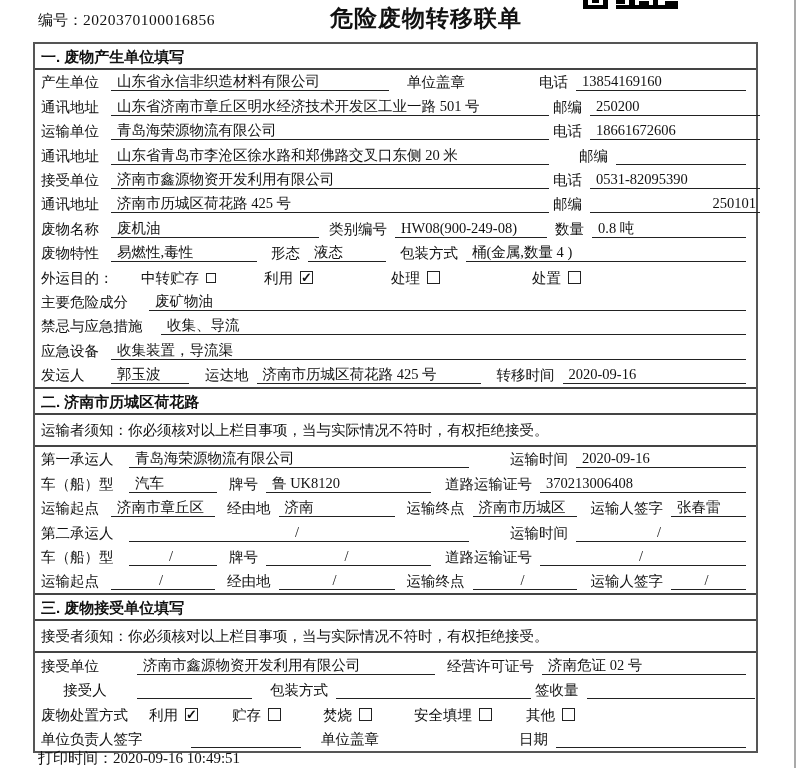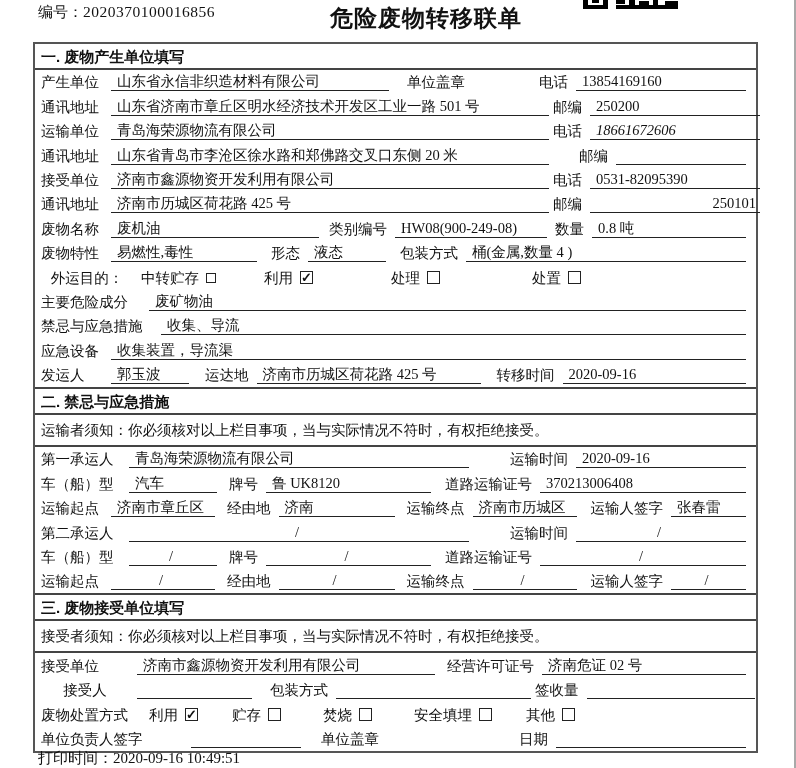--- a/index.html
+++ b/index.html
@@ -3,21 +3,21 @@
 <meta charset="utf-8">
 <style>
   * { margin:0; padding:0; box-sizing:border-box; }
   html,body { background:#fff; }
   .page {
     position:relative; width:796px; height:768px; background:#ffffff;
     font-family:"Liberation Serif","DejaVu Serif",serif;
     color:#111; overflow:hidden;
     border-right:2px solid #a9a9a9;
   }
-  .serial { position:absolute; left:38px; top:3px; font-size:15px; }
+  .serial { position:absolute; left:38px; top:11px; font-size:15px; }
   .serial .num { font-size:15.5px; letter-spacing:.5px; }
   .doc-title { position:absolute; left:330px; top:3px; font-size:23px; font-weight:bold; letter-spacing:1px; }
   .qr { position:absolute; left:583px; top:0; width:96px; height:9px; }
   .qr i { position:absolute; background:#000; display:block; }
   .print-time { position:absolute; left:38px; top:749px; font-size:15px; }
 
   .doc-table {
     position:absolute; left:33px; top:42px; width:725px;
     border:2px solid #555; background:#fff;
   }
@@ -93,21 +93,21 @@
           <div class="row">
             <span class="lbl" style="width: 62px;">通讯地址</span>
             <span class="val" style="width: 438px;">山东省济南市章丘区明水经济技术开发区工业一路 501 号</span>
             <span class="lbl" style="margin-left: auto;">邮编</span>
             <span class="val" style="width: 170px;">250200</span>
           </div>
           <div class="row">
             <span class="lbl" style="width: 62px;">运输单位</span>
             <span class="val" style="width: 438px;">青岛海荣源物流有限公司</span>
             <span class="lbl" style="margin-left: auto;">电话</span>
-            <span class="val" style="width: 170px; font-style: italic;">18661672606</span>
+            <span class="val" style="width: 170px;">18661672606</span>
           </div>
           <div class="row">
             <span class="lbl" style="width: 62px;">通讯地址</span>
             <span class="val" style="width: 438px;">山东省青岛市李沧区徐水路和郑佛路交叉口东侧 20 米</span>
             <span class="lbl" style="margin-left: auto;">邮编</span>
             <span class="val" style="width: 130px;"></span>
           </div>
           <div class="row">
             <span class="lbl" style="width: 62px;">接受单位</span>
             <span class="val" style="width: 438px;">济南市鑫源物资开发利用有限公司</span>
@@ -130,21 +130,21 @@
           </div>
           <div class="row">
             <span class="lbl" style="width: 62px;">废物特性</span>
             <span class="val" style="width: 146px;">易燃性,毒性</span>
             <span class="lbl" style="margin-left: 10px;">形态</span>
             <span class="val" style="width: 78px;">液态</span>
             <span class="lbl" style="margin-left: 10px;">包装方式</span>
             <span class="val flex">桶(金属,数量  4 )</span>
           </div>
           <div class="row">
-            <span class="lbl" style="width: 92px; text-align: center;">外运目的：</span>
+            <span class="lbl" style="width: 92px;">外运目的：</span>
             <span class="chk">
               <span>中转贮存</span>
               <span class="box sm"></span>
             </span>
             <span class="gapseg" style="width: 48px;"></span>
             <span class="chk">
               <span>利用</span>
               <span class="box checked"></span>
             </span>
             <span class="gapseg" style="width: 78px;"></span>
@@ -173,21 +173,21 @@
           <div class="row">
             <span class="lbl" style="width: 62px;">发运人</span>
             <span class="val" style="width: 78px;">郭玉波</span>
             <span class="lbl" style="margin-left: 12px;">运达地</span>
             <span class="val" style="width: 224px;">济南市历城区荷花路 425 号</span>
             <span class="lbl" style="margin-left: 12px;">转移时间</span>
             <span class="val flex">2020-09-16</span>
           </div>
         </div>
         <div class="section">
-          <div class="sec-header">二. 禁忌与应急措施</div>
+          <div class="sec-header">二. 济南市历城区荷花路</div>
           <div class="sec-note">运输者须知：你必须核对以上栏目事项，当与实际情况不符时，有权拒绝接受。</div>
           <div class="row">
             <span class="lbl" style="width: 80px;">第一承运人</span>
             <span class="val" style="width: 340px;">青岛海荣源物流有限公司</span>
             <span class="lbl" style="margin-left: auto;">运输时间</span>
             <span class="val" style="width: 170px;">2020-09-16</span>
           </div>
           <div class="row">
             <span class="lbl" style="width: 80px;">车（船）型</span>
             <span class="val" style="width: 88px;">汽车</span>

